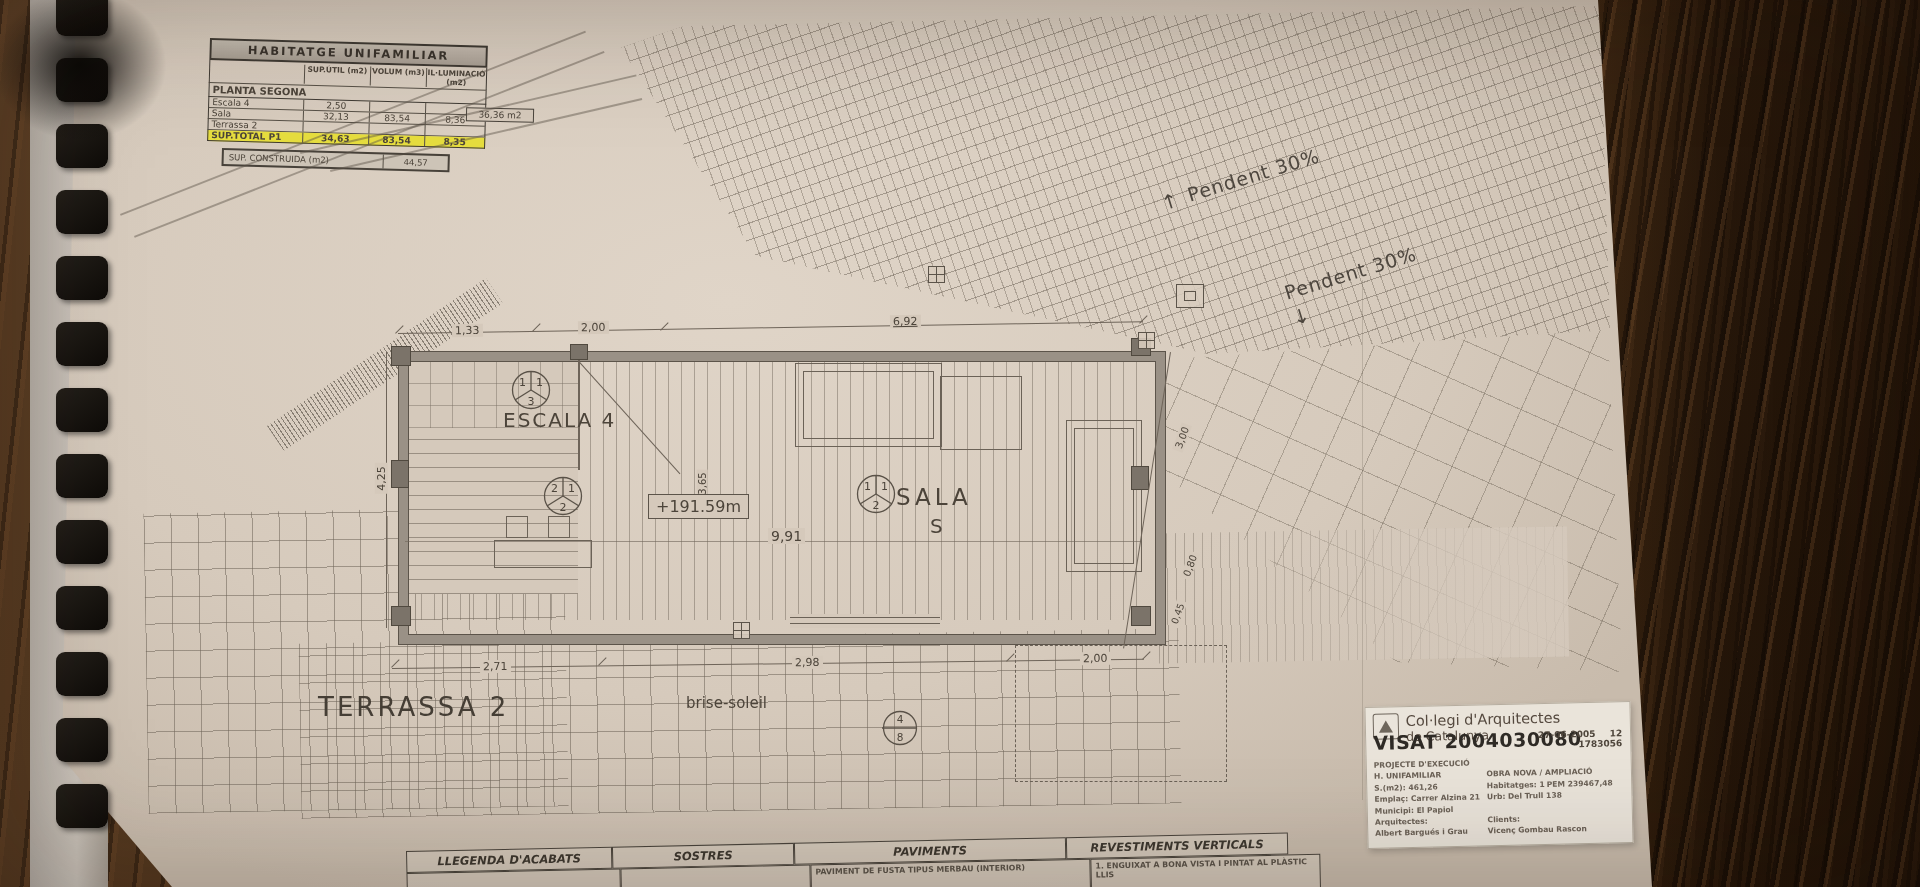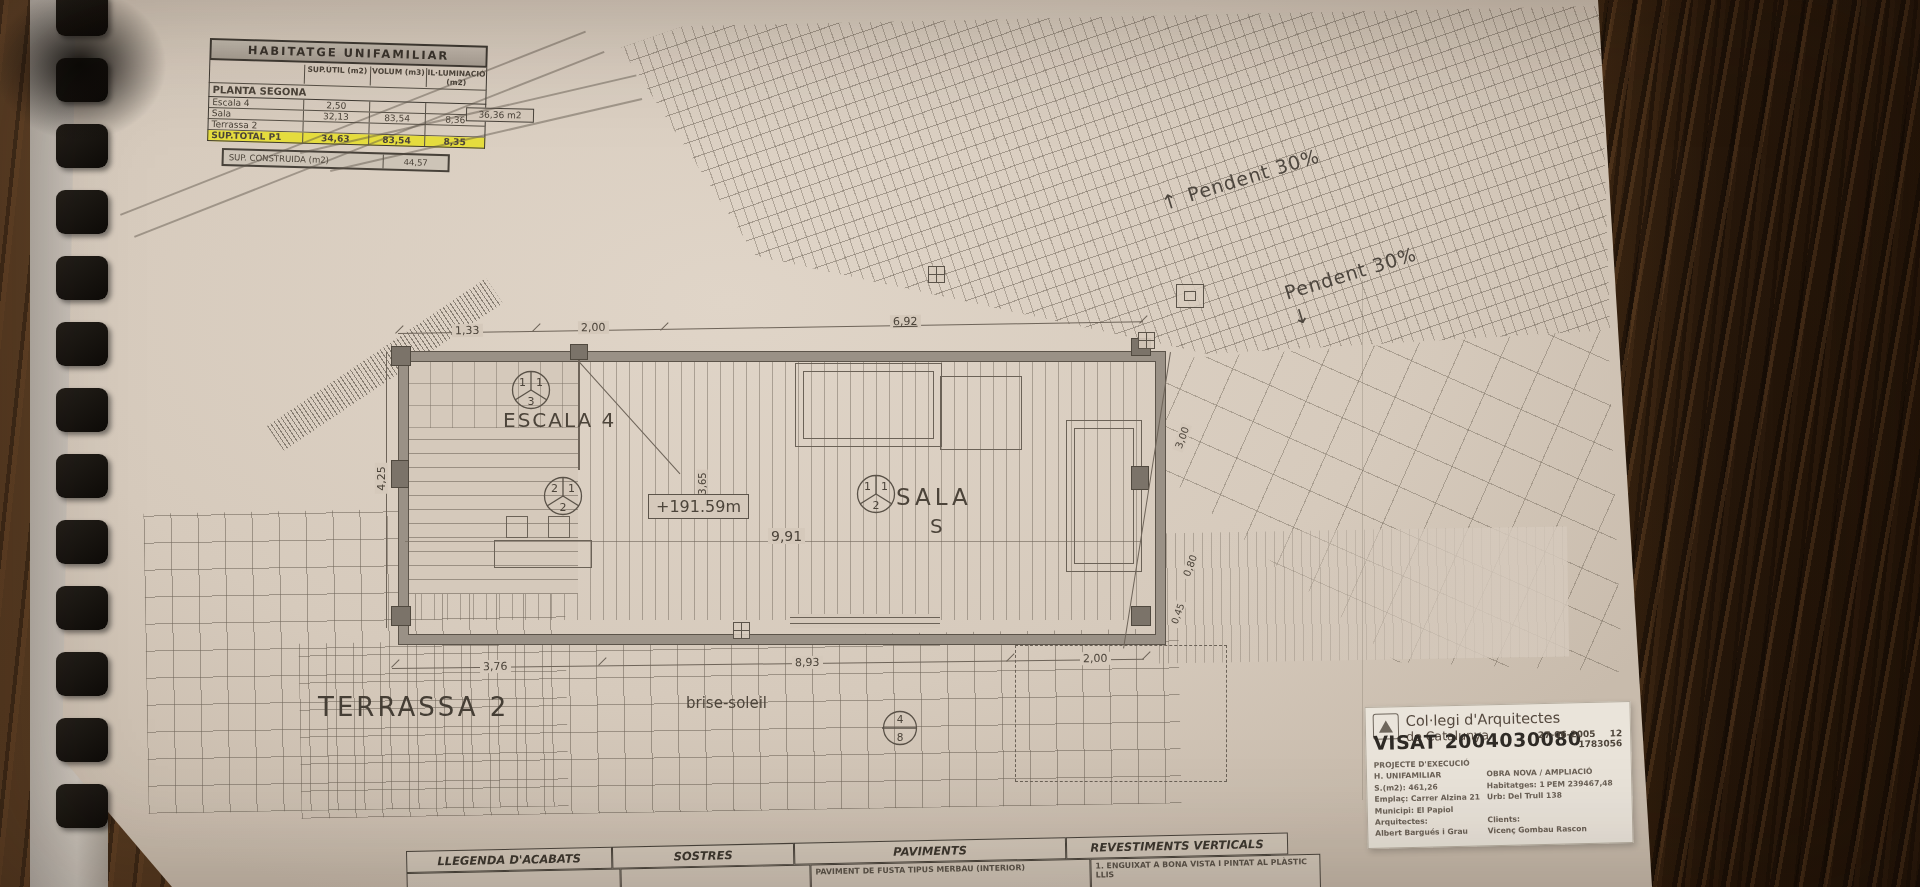--- a/index.html
+++ b/index.html
@@ -195,22 +195,22 @@
 
     <div class="lbl dim" style="left:452px;top:324px;transform:rotate(-1deg);">1,33</div>
     <div class="lbl dim" style="left:578px;top:321px;transform:rotate(-1deg);">2,00</div>
     <div class="lbl dim" style="left:890px;top:315px;transform:rotate(-1deg);text-decoration:underline;">6,92</div>
     <div class="lbl dim rot-90" style="left:366px;top:472px;">4,25</div>
     <div class="lbl dim rot-90" style="left:688px;top:478px;font-size:10px;">3,65</div>
     <div class="lbl dim" style="left:768px;top:528px;font-size:14px;">9,91</div>
     <div class="lbl dim" style="left:1168px;top:432px;font-size:10px;transform:rotate(-70deg);">3,00</div>
     <div class="lbl dim" style="left:1176px;top:560px;font-size:10px;transform:rotate(-70deg);">0,80</div>
     <div class="lbl dim" style="left:1164px;top:608px;font-size:9.5px;transform:rotate(-70deg);">0,45</div>
-    <div class="lbl dim" style="left:480px;top:660px;transform:rotate(-0.7deg);">3,76</div>
-    <div class="lbl dim" style="left:792px;top:656px;transform:rotate(-0.7deg);">8,93</div>
+    <div class="lbl dim" style="left:480px;top:660px;transform:rotate(-0.7deg);">2,71</div>
+    <div class="lbl dim" style="left:792px;top:656px;transform:rotate(-0.7deg);">2,98</div>
     <div class="lbl dim" style="left:1080px;top:652px;transform:rotate(-0.7deg);">2,00</div>
 
     <div class="lbl" style="left:503px;top:408px;font-size:20px;letter-spacing:2px;">ESCALA 4</div>
     <div class="lbl" style="left:896px;top:484px;font-size:23px;letter-spacing:4px;">SALA</div>
     <div class="lbl" style="left:930px;top:514px;font-size:20px;font-weight:500;">S</div>
     <div class="lbl" style="left:648px;top:494px;font-size:16px;border:1.3px solid #5c544a;background:var(--paper2);padding:2px 7px;">+191.59m</div>
     <div class="lbl" style="left:318px;top:692px;font-size:26px;letter-spacing:3px;color:#453e35;">TERRASSA 2</div>
     <div class="lbl" style="left:686px;top:694px;font-size:15px;">brise-soleil</div>
 
     <div class="pendent" style="left:1158px;top:168px;">

